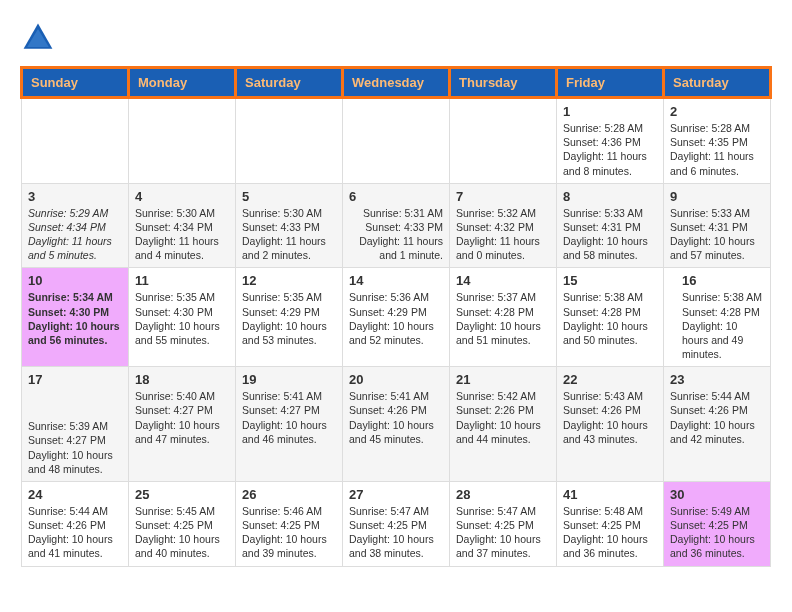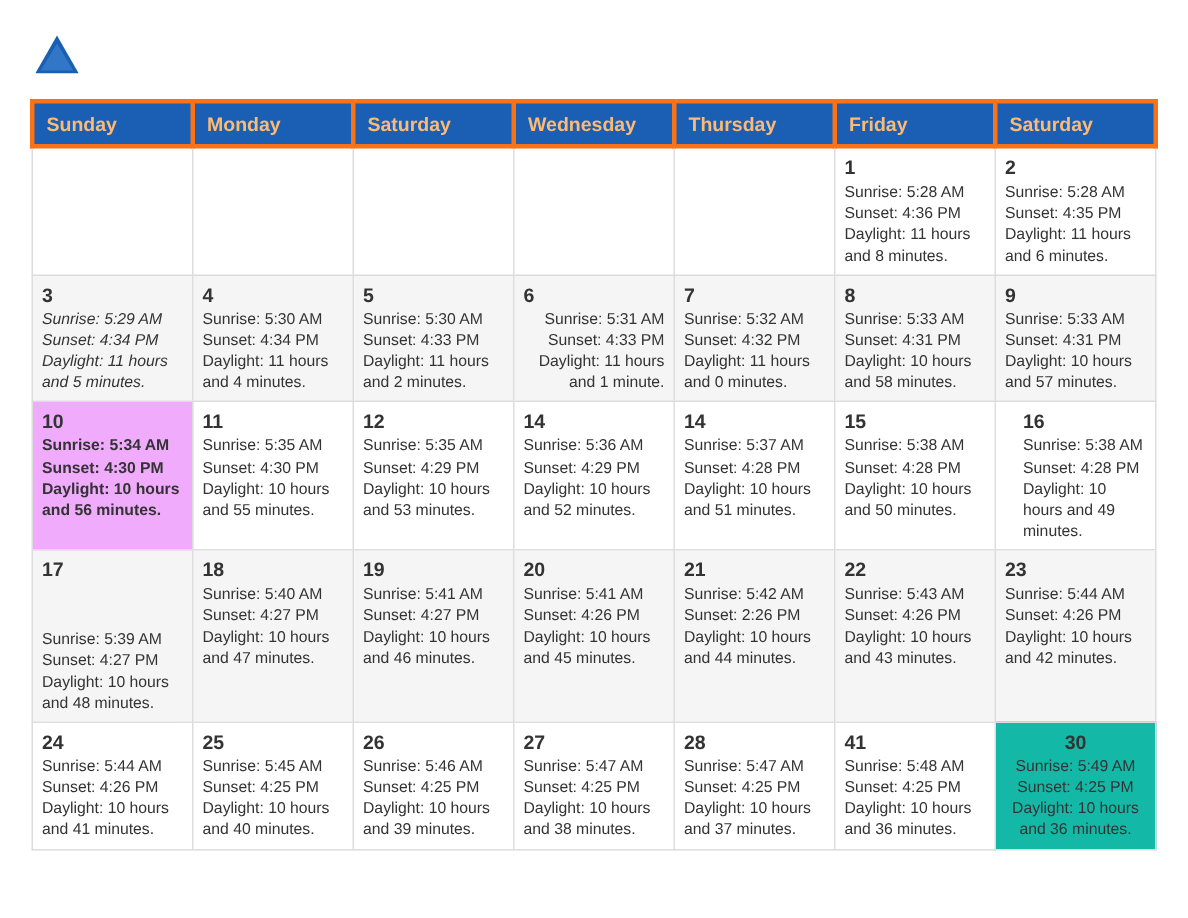--- a/index.html
+++ b/index.html
@@ -312,21 +312,21 @@
           <div class="day-info" style="white-space: pre-line;">Sunrise: 5:47 AM
 Sunset: 4:25 PM
 Daylight: 10 hours and 37 minutes.</div>
         </td>
         <td style="background-color: rgb(255, 255, 255);">
           <span class="day-num">41</span>
           <div class="day-info" style="white-space: pre-line;">Sunrise: 5:48 AM
 Sunset: 4:25 PM
 Daylight: 10 hours and 36 minutes.</div>
         </td>
-        <td style="background-color: #14b8a6; text-align: center;">
+        <td style="background-color: #f0abfc;">
           <span class="day-num">30</span>
           <div class="day-info" style="white-space: pre-line;">Sunrise: 5:49 AM
 Sunset: 4:25 PM
 Daylight: 10 hours and 36 minutes.</div>
         </td>
       </tr>
     </tbody>
 </table>
 
 </body></html>

